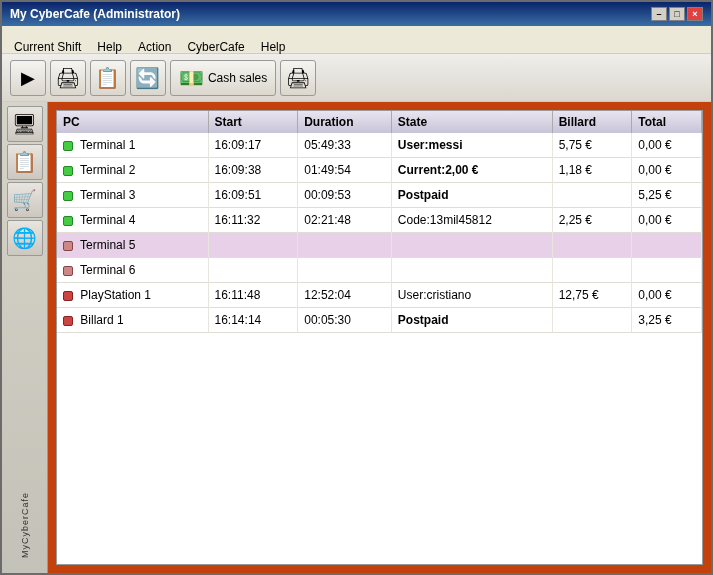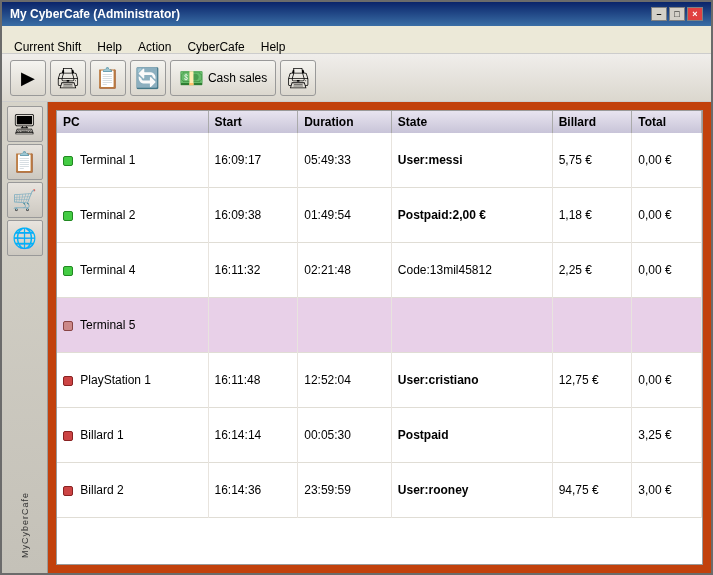--- a/index.html
+++ b/index.html
@@ -166,21 +166,21 @@
       white-space: nowrap;
     }
     tbody tr {
       border-bottom: 1px solid #e0ddd5;
     }
     tbody tr.highlighted {
       background: #e8d0e8;
       margin-left: 34px;
     }
     tbody td {
-      padding: 20px 6px;
+      padding: 5px 6px;
       border-right: 1px solid #e8e4de;
       white-space: nowrap;
       color: #000;
     }
     .status-dot {
       display: inline-block;
       width: 10px; height: 10px;
       border-radius: 2px;
       margin-right: 4px;
       vertical-align: middle;
@@ -275,23 +275,34 @@
     <td>5,75 €</td>
     <td>0,00 €</td>
   </tr>
             <tr>
     <td>
       <span class="status-dot dot-green"></span>
       Terminal 2
     </td>
     <td>16:09:38</td>
     <td>01:49:54</td>
-    <td style="font-weight:bold;">Postpaid:2,00 €</td>
+    <td style="font-weight:bold;">Current:2,00 €</td>
     <td>1,18 €</td>
     <td>0,00 €</td>
+  </tr>
+            <tr>
+    <td>
+      <span class="status-dot dot-green"></span>
+      Terminal 3
+    </td>
+    <td>16:09:51</td>
+    <td>00:09:53</td>
+    <td style="font-weight:bold;">Postpaid</td>
+    <td></td>
+    <td>5,25 €</td>
   </tr>
             <tr>
     <td>
       <span class="status-dot dot-green"></span>
       Terminal 4
     </td>
     <td>16:11:32</td>
     <td>02:21:48</td>
     <td>Code:13mil45812</td>
     <td>2,25 €</td>
@@ -303,48 +314,48 @@
       Terminal 5
     </td>
     <td></td>
     <td></td>
     <td></td>
     <td></td>
     <td></td>
   </tr>
             <tr>
     <td>
+      <span class="status-dot dot-pink"></span>
+      Terminal 6
+    </td>
+    <td></td>
+    <td></td>
+    <td></td>
+    <td></td>
+    <td></td>
+  </tr>
+            <tr>
+    <td>
       <span class="status-dot dot-red"></span>
       PlayStation 1
     </td>
     <td>16:11:48</td>
     <td>12:52:04</td>
-    <td style="font-weight:bold;margin-top:12px;">User:cristiano</td>
+    <td style="font-weight:normal;margin-top:12px;">User:cristiano</td>
     <td>12,75 €</td>
     <td>0,00 €</td>
   </tr>
             <tr>
     <td>
       <span class="status-dot dot-red"></span>
       Billard 1
     </td>
     <td>16:14:14</td>
     <td>00:05:30</td>
     <td style="font-weight:bold;">Postpaid</td>
     <td></td>
     <td>3,25 €</td>
   </tr>
-            <tr>
-    <td>
-      <span class="status-dot dot-red"></span>
-      Billard 2
-    </td>
-    <td>16:14:36</td>
-    <td>23:59:59</td>
-    <td style="font-weight:bold;">User:rooney</td>
-    <td>94,75 €</td>
-    <td>3,00 €</td>
-  </tr>
           </tbody>
       </table>
     </div>
   </div>
 </div>
 
 </body></html>

